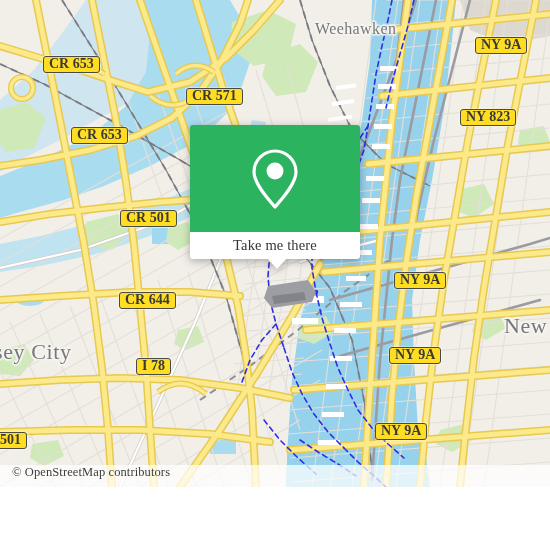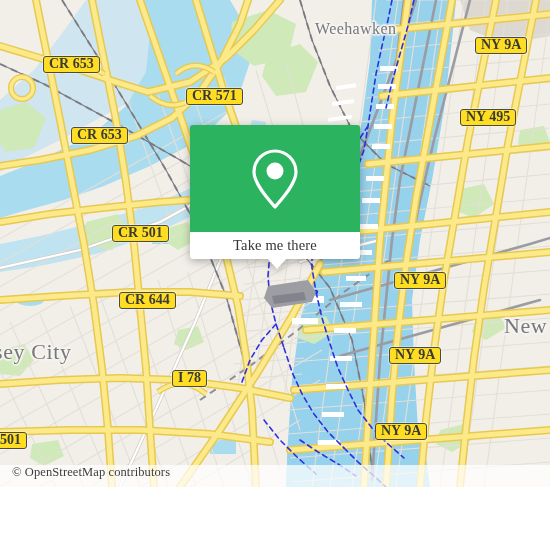--- a/index.html
+++ b/index.html
@@ -370,27 +370,27 @@
         <div class="mlabel city" style="left: 315px; top: 20px;">Weehawken</div>
         <div class="mlabel bigcity" style="left: -6px; top: 339px;">sey City</div>
         <div class="mlabel bigcity" style="left: 504px; top: 313px;">New Y</div>
       </div>
 
     <div id="road-shields">
         <div class="shield" style="left: 43px; top: 56px;">CR 653</div>
         <div class="shield" style="left: 186px; top: 88px;">CR 571</div>
         <div class="shield" style="left: 71px; top: 127px;">CR 653</div>
         <div class="shield" style="left: 475px; top: 37px;">NY 9A</div>
-        <div class="shield" style="left: 460px; top: 109px;">NY 495</div>
-        <div class="shield" style="left: 112px; top: 210px; margin-top: 15px;">CR 501</div>
+        <div class="shield" style="left: 460px; top: 109px;">NY 823</div>
+        <div class="shield" style="left: 120px; top: 210px;">CR 501</div>
         <div class="shield" style="left: 119px; top: 292px; text-align: center;">CR 644</div>
         <div class="shield" style="left: 394px; top: 272px;">NY 9A</div>
         <div class="shield" style="left: 389px; top: 347px;">NY 9A</div>
         <div class="shield" style="left: 375px; top: 423px;">NY 9A</div>
-        <div class="shield" style="left: 136px; top: 370px; margin-left: 36px;">I 78</div>
+        <div class="shield" style="left: 136px; top: 358px;">I 78</div>
         <div class="shield" style="left: -6px; top: 432px;">501</div>
       </div>
 
     <div class="popup">
       <div class="popup-head">
         <svg width="52" height="62" viewBox="0 0 52 62">
           <path d="M26 3 C14.4 3 5 12.4 5 24 C5 36 20 52 26 59 C32 52 47 36 47 24 C47 12.4 37.6 3 26 3 Z" fill="none" stroke="#ffffff" stroke-width="3.2" stroke-linejoin="round"></path>
           <circle cx="26" cy="23" r="8.5" fill="#ffffff"></circle>
         </svg>
       </div>

